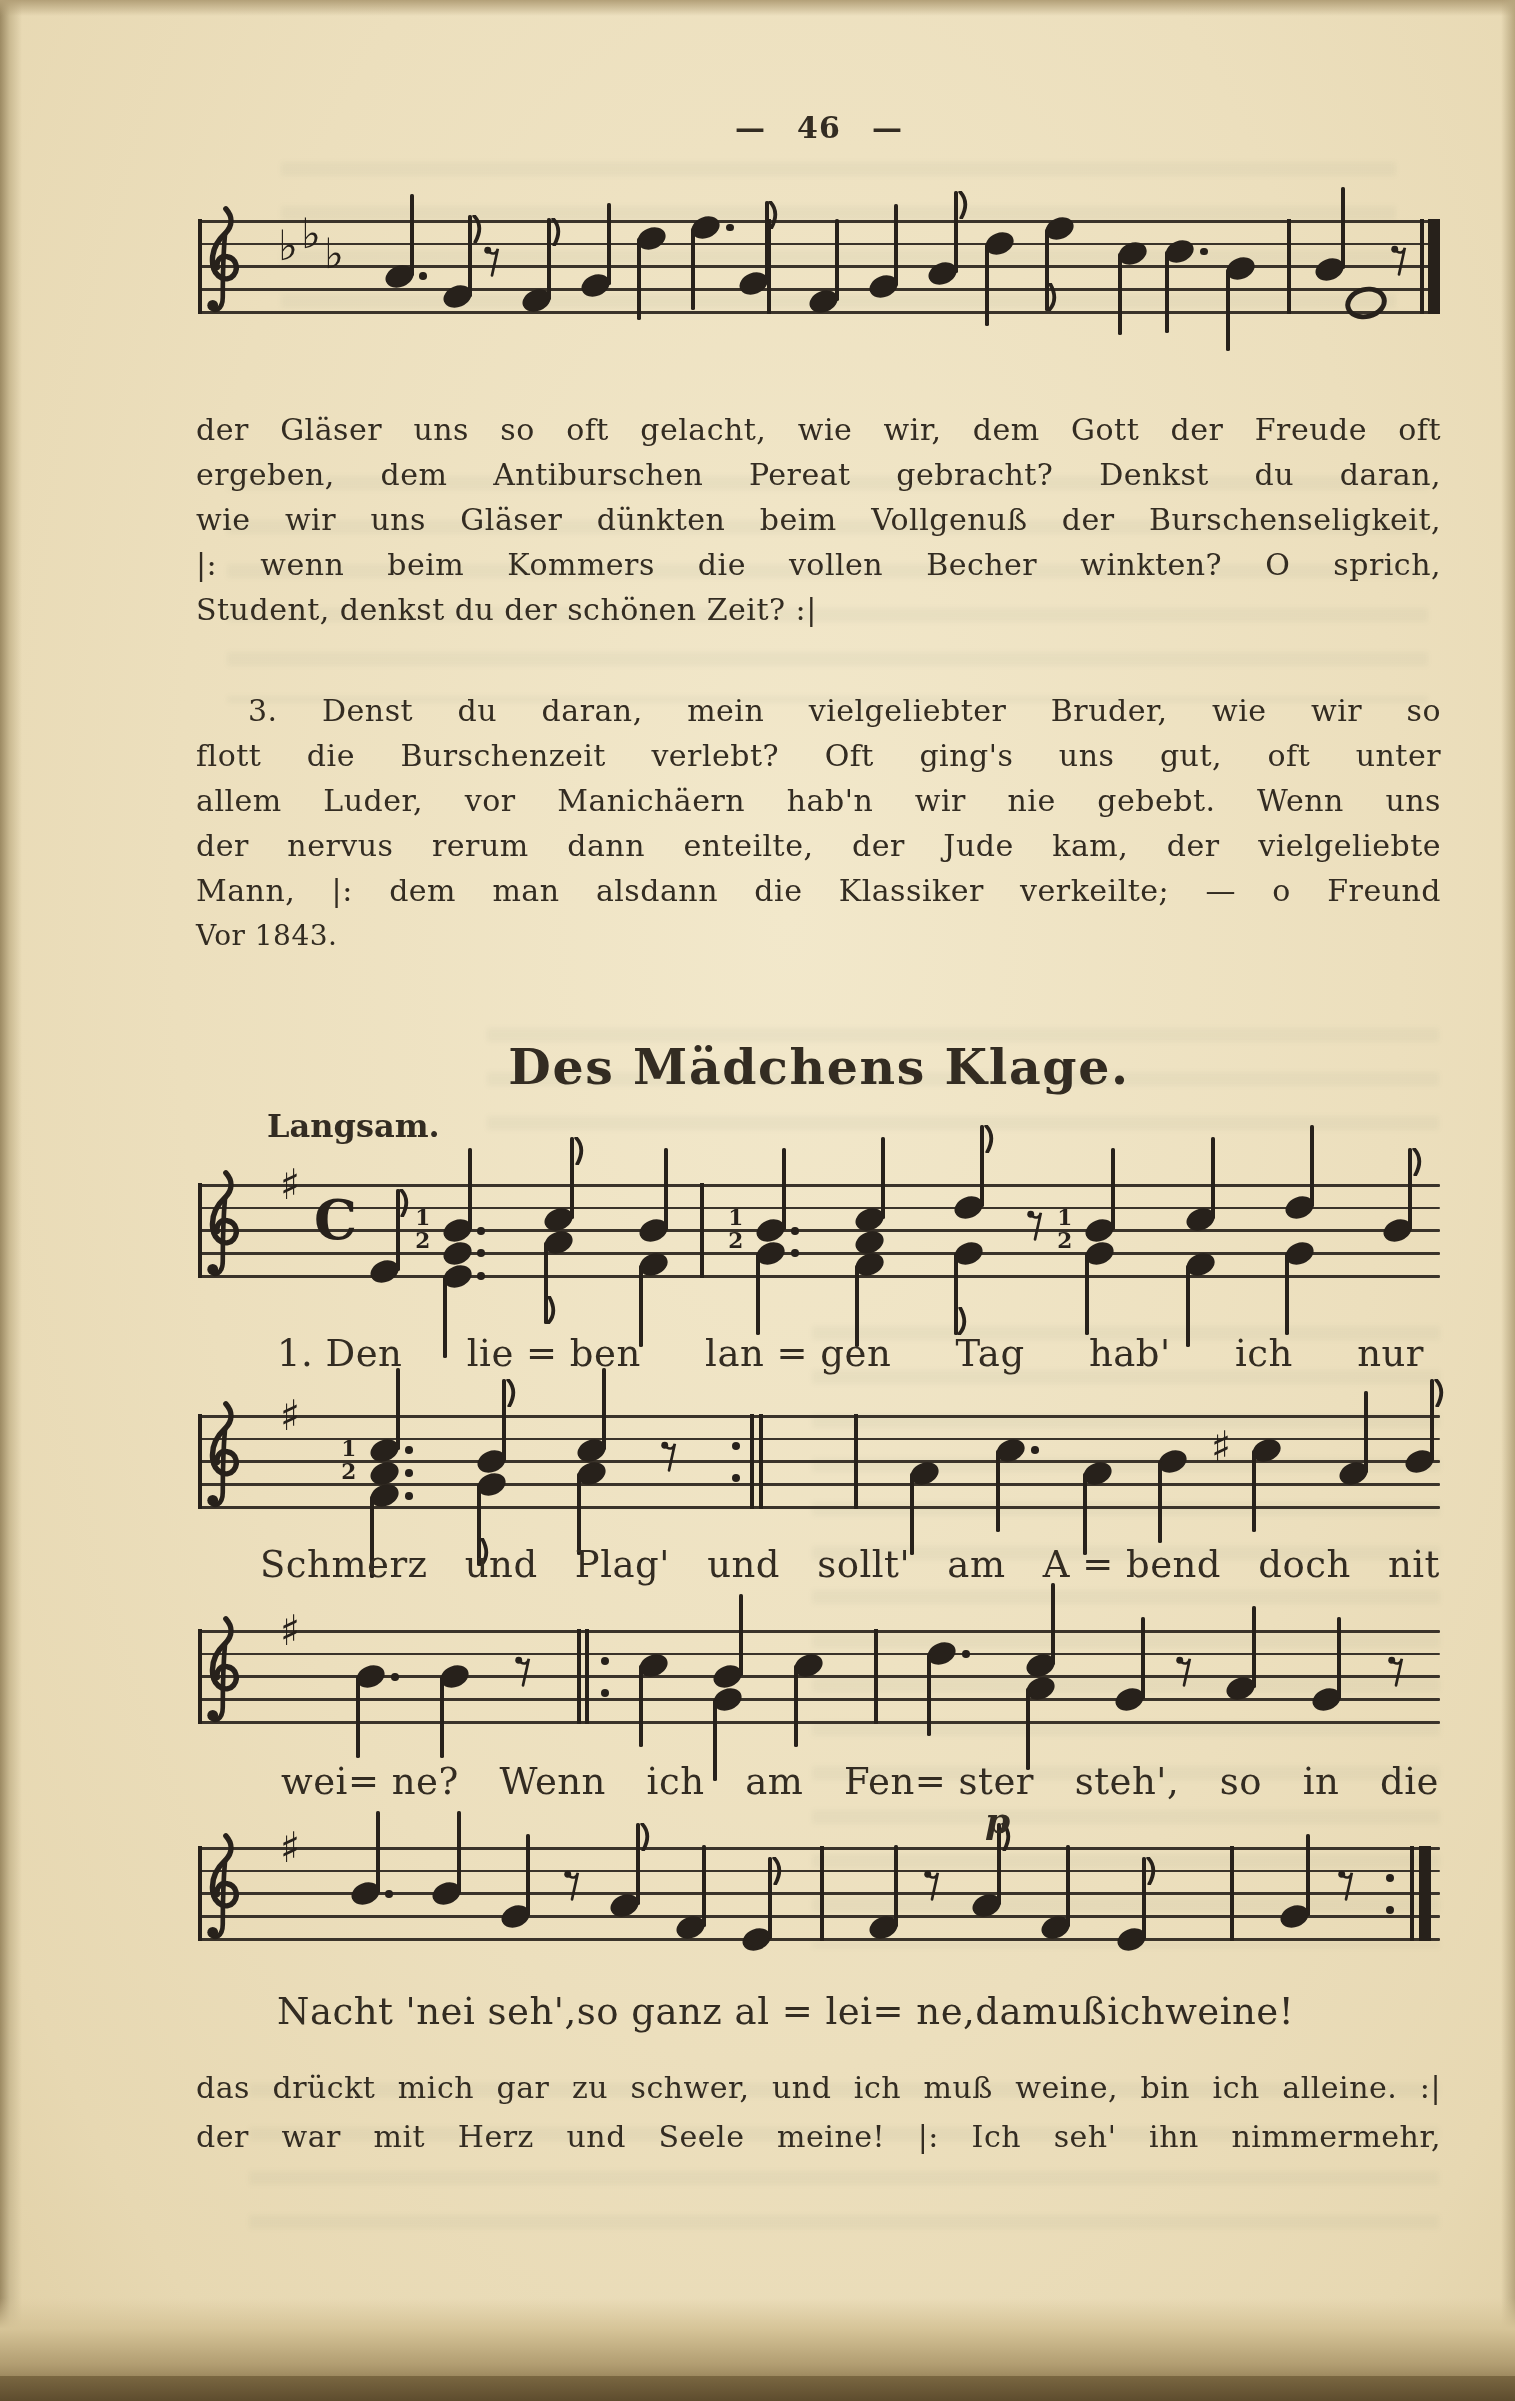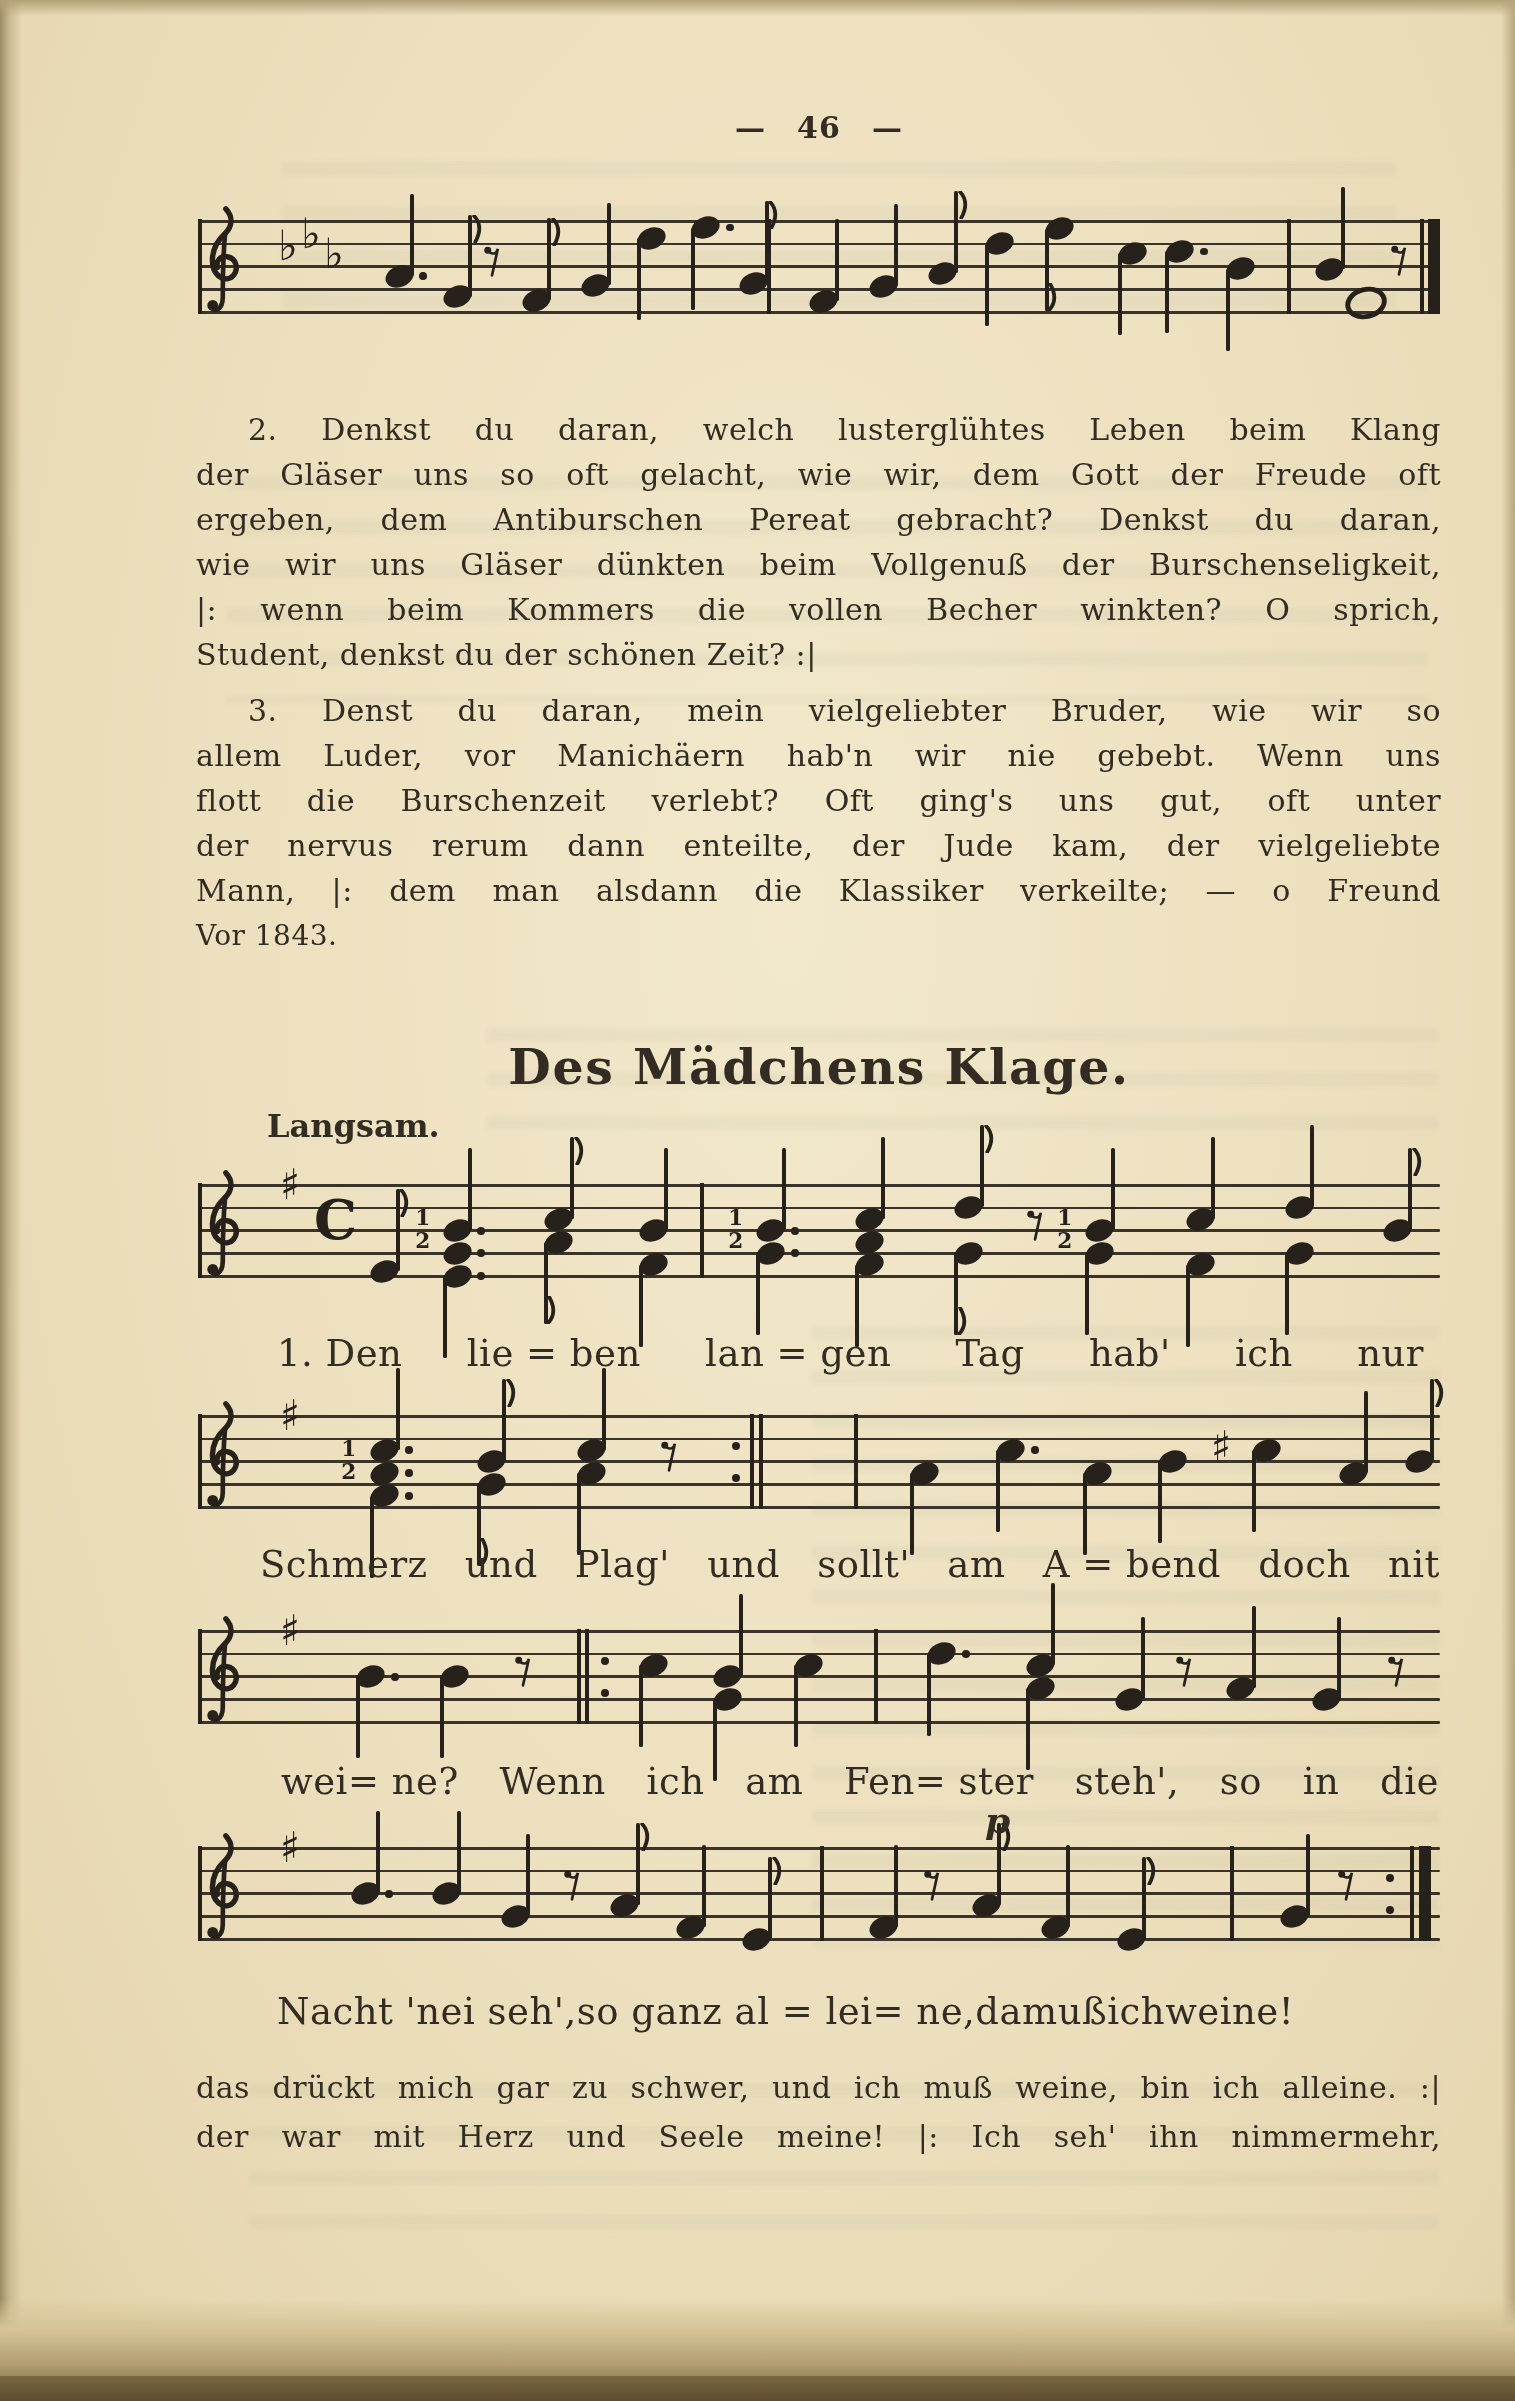--- a/index.html
+++ b/index.html
@@ -497,32 +497,31 @@
         </span>
         <i class="rd" style="left:1188px;top:26px"></i>
         <i class="rd" style="left:1188px;top:58px"></i>
         <i class="bl" style="left:1212px"></i>
         <i class="bl thick" style="left:1221px"></i>
       </div>
     </div>
 
 
   <div class="para" style="top:407px;left:196px;width:1245px;">
-      <div class="pline just ind">2. Denkst du daran, welch lusterglühtes Leben beim Klang</div>
       <div class="pline just">der Gläser uns so oft gelacht, wie wir, dem Gott der Freude oft</div>
       <div class="pline just">ergeben, dem Antiburschen Pereat gebracht? Denkst du daran,</div>
       <div class="pline just">wie wir uns Gläser dünkten beim Vollgenuß der Burschenseligkeit,</div>
       <div class="pline just">|: wenn beim Kommers die vollen Becher winkten? O sprich,</div>
       <div class="pline">Student, denkst du der schönen Zeit? :|</div>
     </div>
 
   <div class="para" style="top:688px;left:196px;width:1245px;">
       <div class="pline just ind">3. Denst du daran, mein vielgeliebter Bruder, wie wir so</div>
+      <div class="pline just">flott die Burschenzeit verlebt? Oft ging's uns gut, oft unter</div>
       <div class="pline just">allem Luder, vor Manichäern hab'n wir nie gebebt. Wenn uns</div>
-      <div class="pline just">flott die Burschenzeit verlebt? Oft ging's uns gut, oft unter</div>
       <div class="pline just">der nervus rerum dann enteilte, der Jude kam, der vielgeliebte</div>
       <div class="pline just">Mann, |: dem man alsdann die Klassiker verkeilte; — o Freund</div>
     </div>
 
   <div class="line-flex" style="top:919px;">
     <span class="date">Vor 1843.</span>
   </div>
 
   <h1 class="title">Des Mädchens Klage.</h1>
   <div class="tempo">Langsam.</div>

